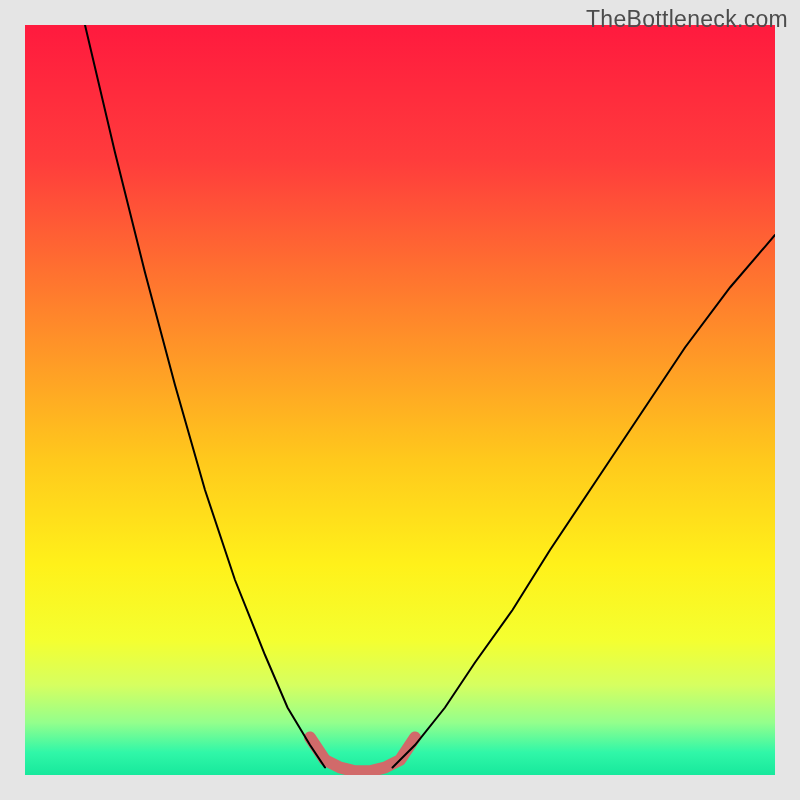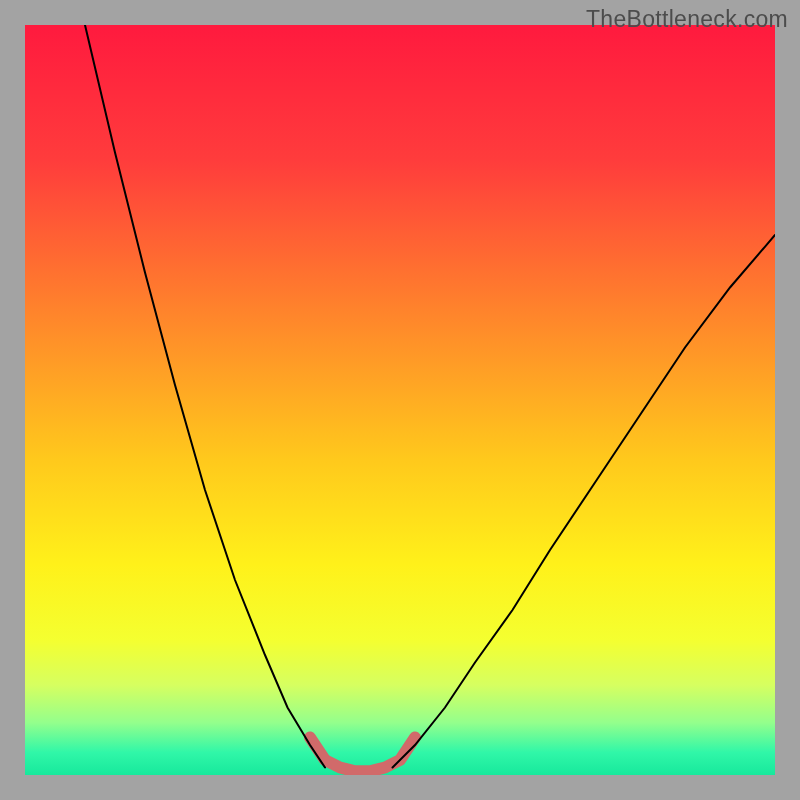--- a/index.html
+++ b/index.html
@@ -8,21 +8,21 @@
     width: 800px;
     height: 800px;
     background: #000;
     overflow: hidden;
     font-family: Arial, Helvetica, sans-serif;
   }
   .frame {
     position: relative;
     width: 800px;
     height: 800px;
-    background: #a3a3a3;
+    background: #e5e5e5;
   }
   .watermark {
     position: absolute;
     top: 6px;
     right: 12px;
     color: #4c4c4c;
     font-size: 23px;
     font-weight: 500;
     letter-spacing: 0.3px;
     z-index: 5;

